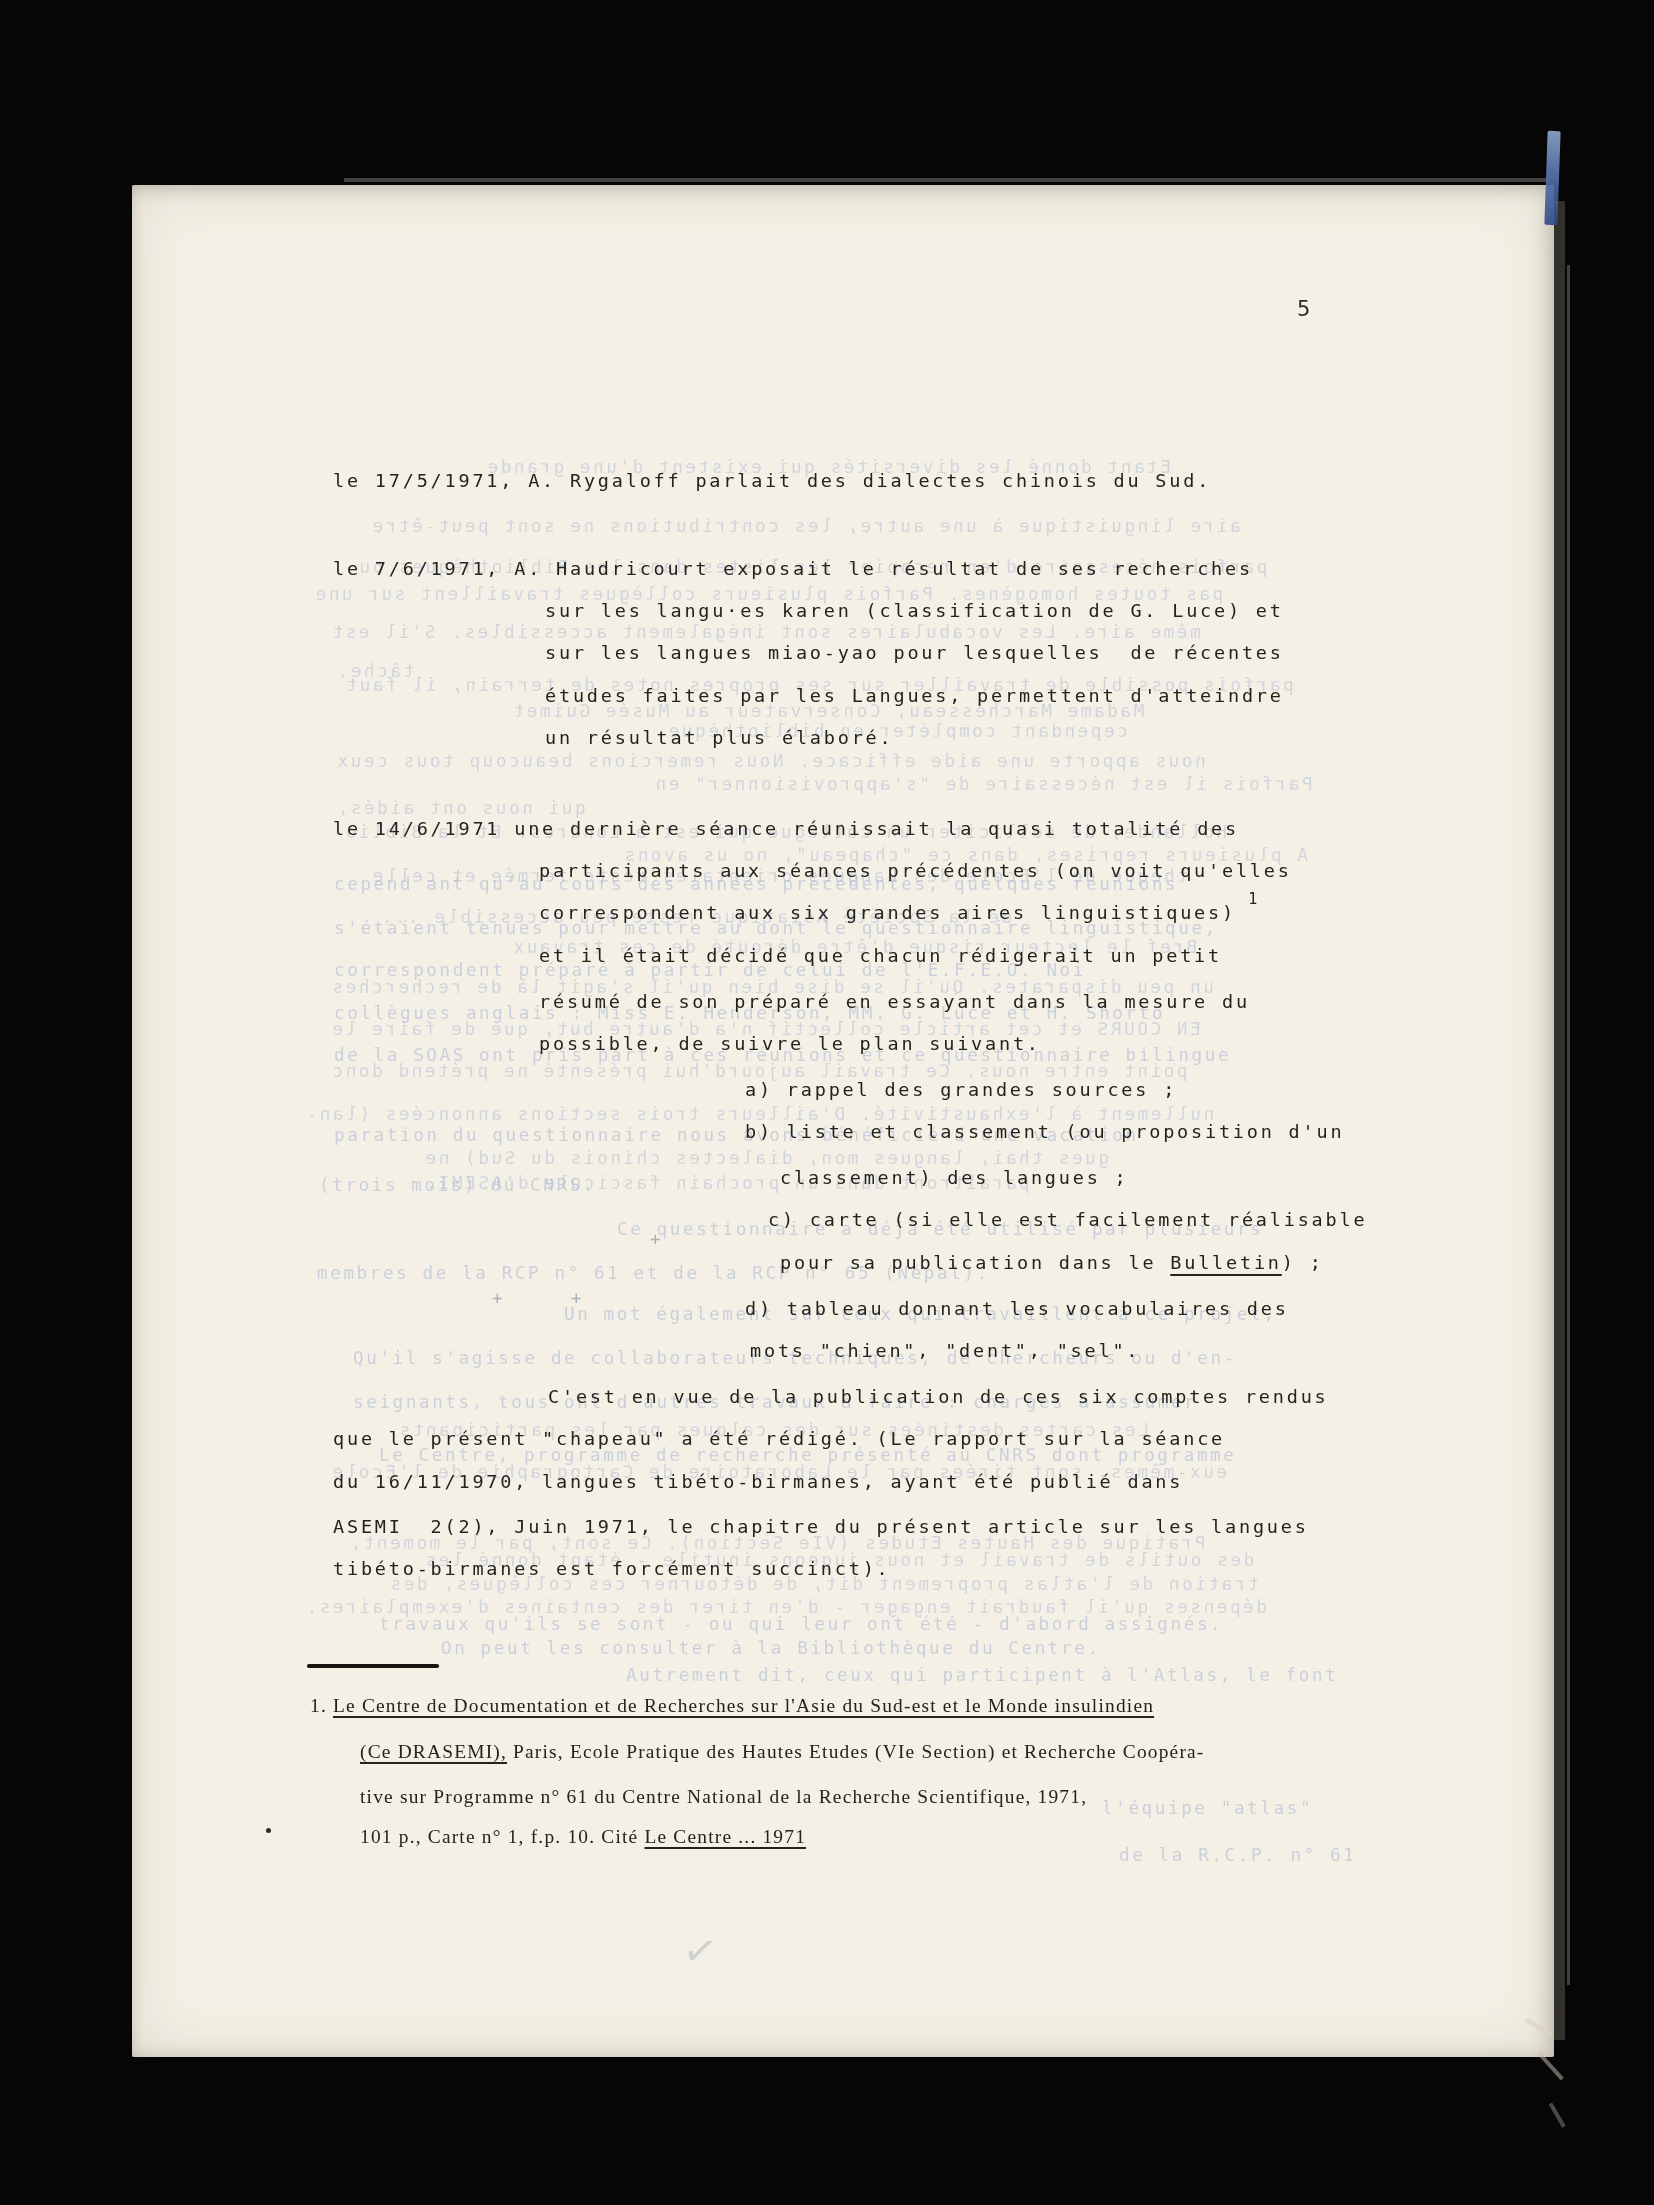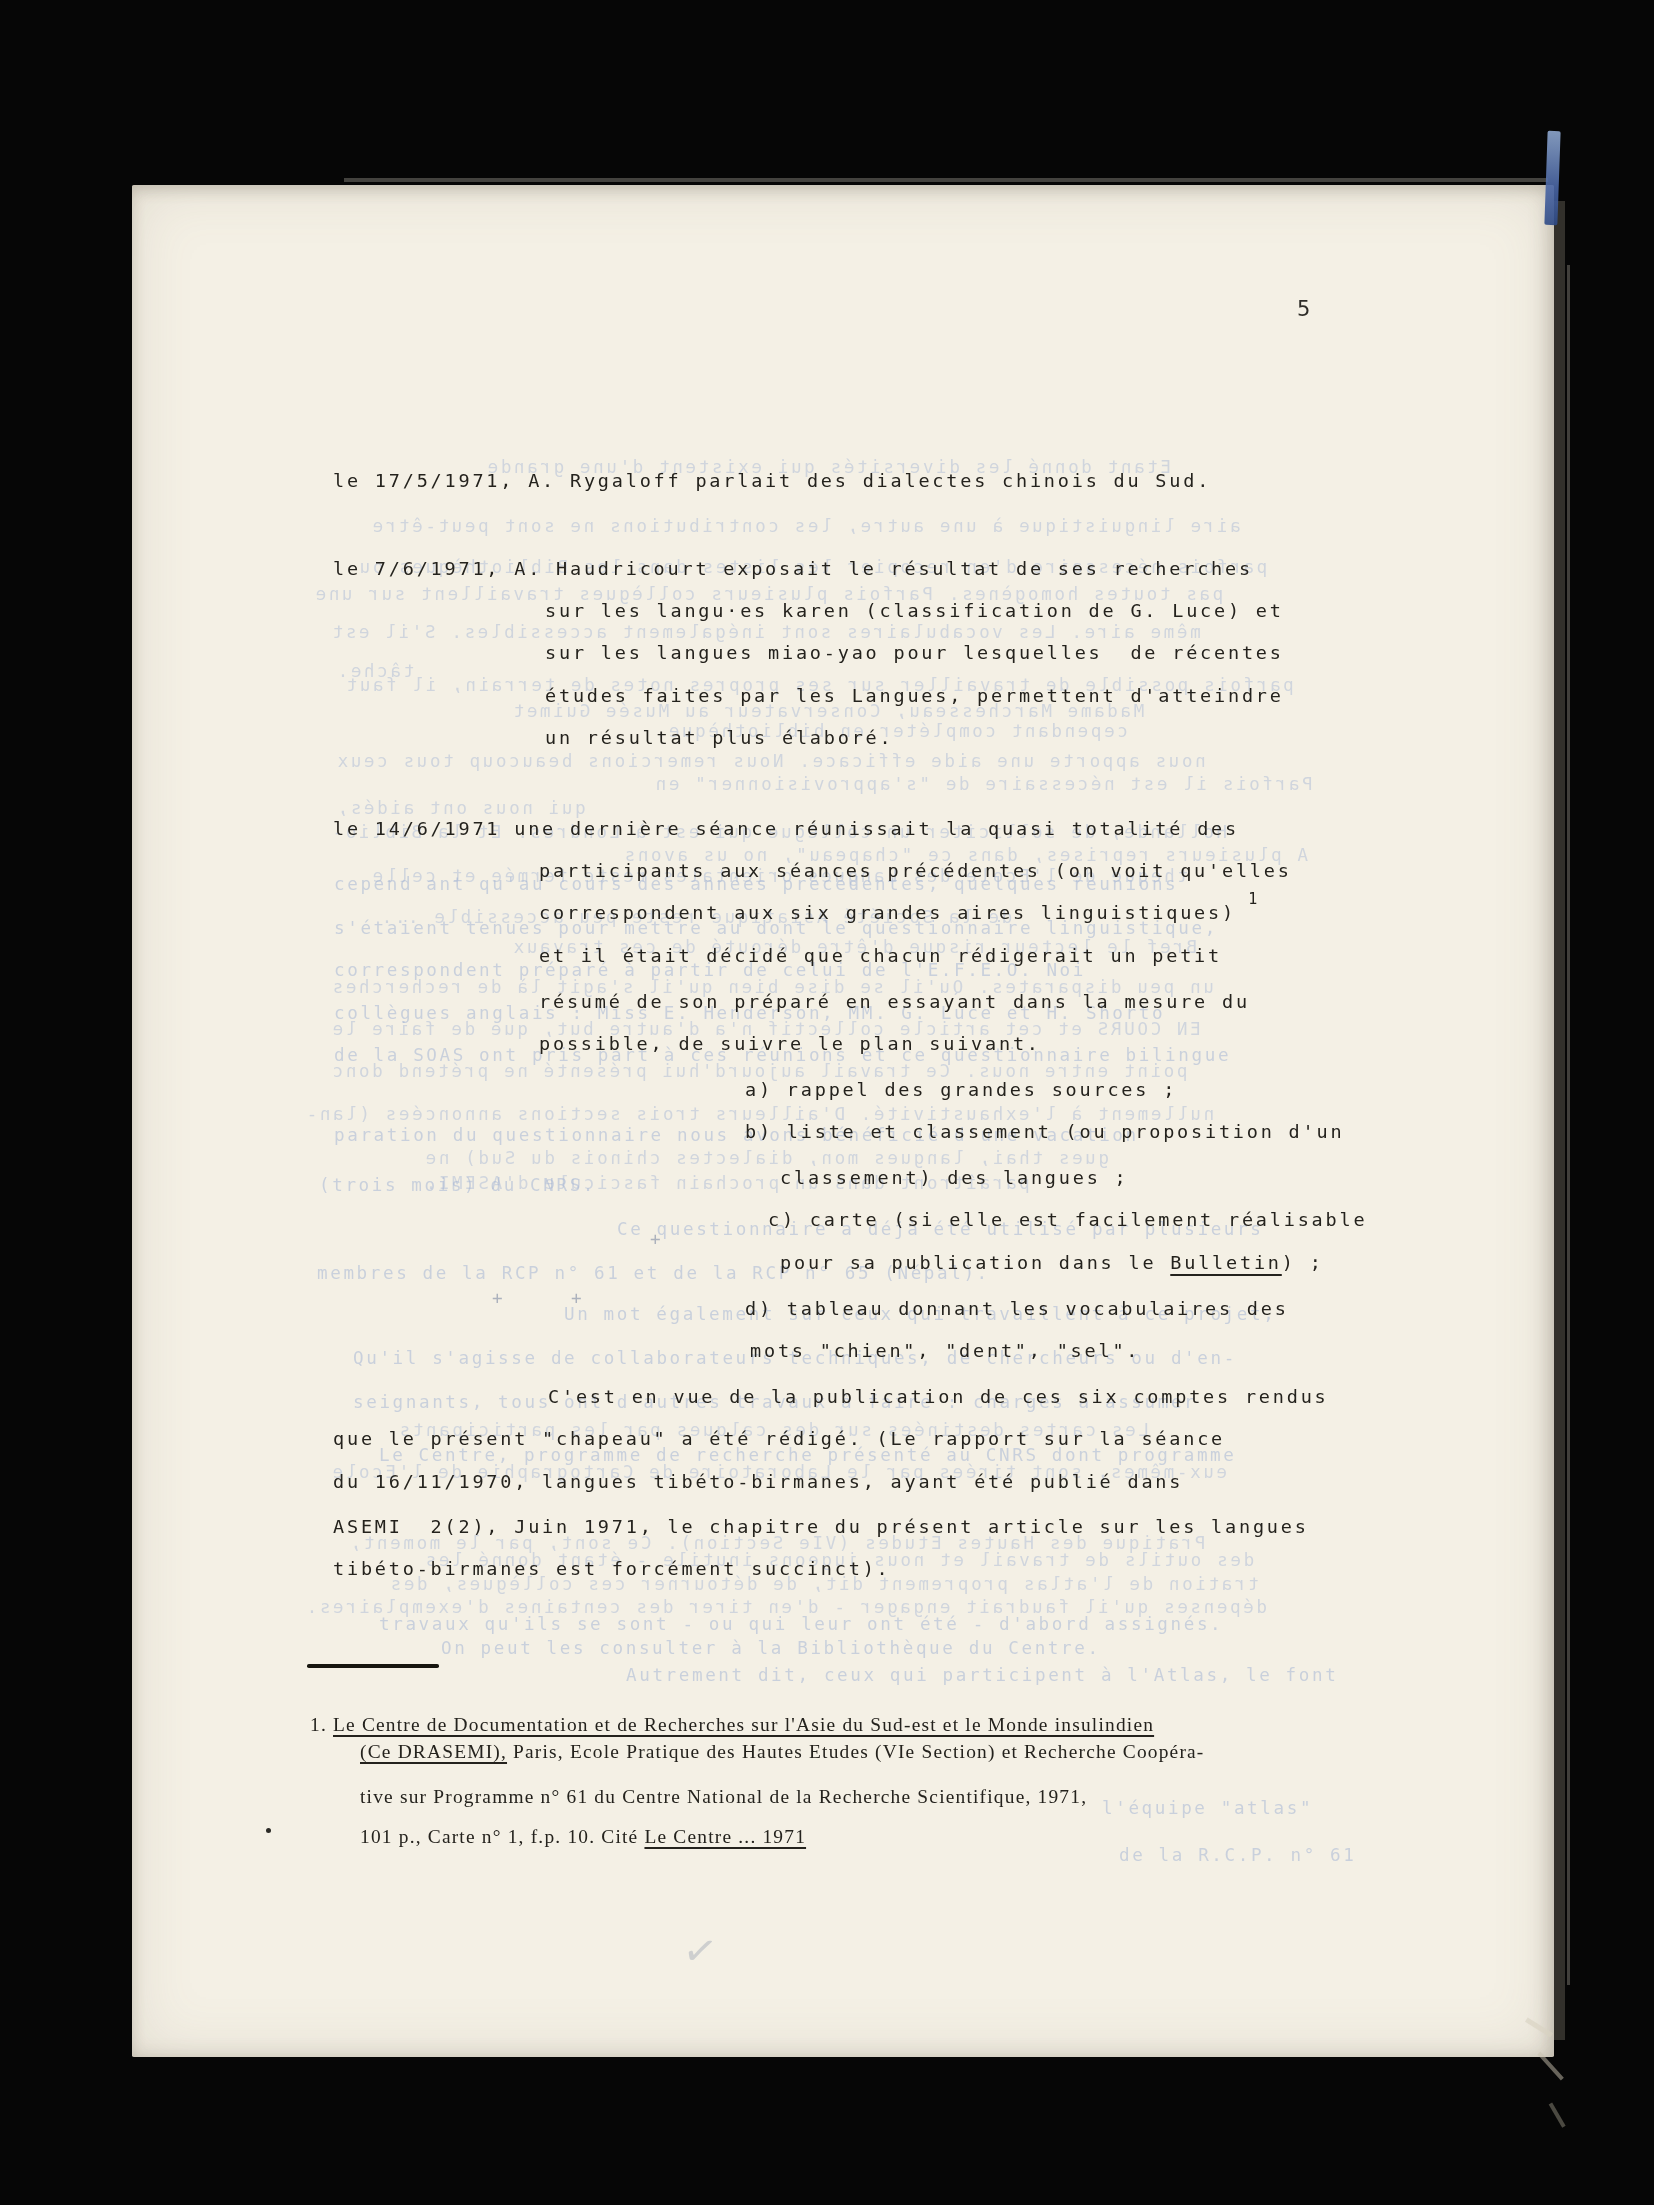--- a/index.html
+++ b/index.html
@@ -146,21 +146,21 @@
       <div class="line" style="left: 613px; top: 1111px;"><span>d) tableau donnant les vocabulaires des</span></div>
       <div class="line" style="left: 618px; top: 1153px;"><span>mots "chien", "dent", "sel".</span></div>
       <div class="line" style="left: 416px; top: 1199px;"><span>C'est en vue de la publication de ces six comptes rendus</span></div>
       <div class="line" style="left: 201px; top: 1241px;"><span>que le présent "chapeau" a été rédigé. (Le rapport sur la séance</span></div>
       <div class="line" style="left: 201px; top: 1284px;"><span>du 16/11/1970, langues tibéto-birmanes, ayant été publié dans</span></div>
       <div class="line" style="left: 201px; top: 1329px;"><span>ASEMI  2(2), Juin 1971, le chapitre du présent article sur les langues</span></div>
       <div class="line" style="left: 201px; top: 1371px;"><span>tibéto-birmanes est forcément succinct).</span></div>
     </div>
   <div class="layer">
     <div class="fn-rule" style="left: 175px; top: 1479px; width: 132px; height: 4.4px;"></div>
-  <div class="fn-line" style="left: 178px; top: 1510px; margin-top: 19px;"><span>1. </span><span class="u">Le Centre de Documentation et de Recherches sur l'Asie du Sud-est et le Monde insulindien</span></div>
+  <div class="fn-line" style="left: 178px; top: 1510px;"><span>1. </span><span class="u">Le Centre de Documentation et de Recherches sur l'Asie du Sud-est et le Monde insulindien</span></div>
       <div class="fn-line" style="left: 228px; top: 1556px;"><span class="u">(Ce DRASEMI),</span><span> Paris, Ecole Pratique des Hautes Etudes (VIe Section) et Recherche Coopéra-</span></div>
       <div class="fn-line" style="left: 228px; top: 1601px;"><span>tive sur Programme n° 61 du Centre National de la Recherche Scientifique, 1971,</span></div>
       <div class="fn-line" style="left: 228px; top: 1641px;"><span>101 p., Carte n° 1, f.p. 10. Cité </span><span class="u">Le Centre ... 1971</span></div>
     </div>
   <div class="layer">
       <div class="plus-mark" style="left: 518px; top: 1044px;">+</div>
       <div class="plus-mark" style="left: 360px; top: 1103px;">+</div>
       <div class="plus-mark" style="left: 439px; top: 1103px;">+</div>
       <div class="pencil-check" style="left: 551px; top: 1742px;">✓</div>
       <div class="ink-dot" style="left: 134px; top: 1643px;"></div>

